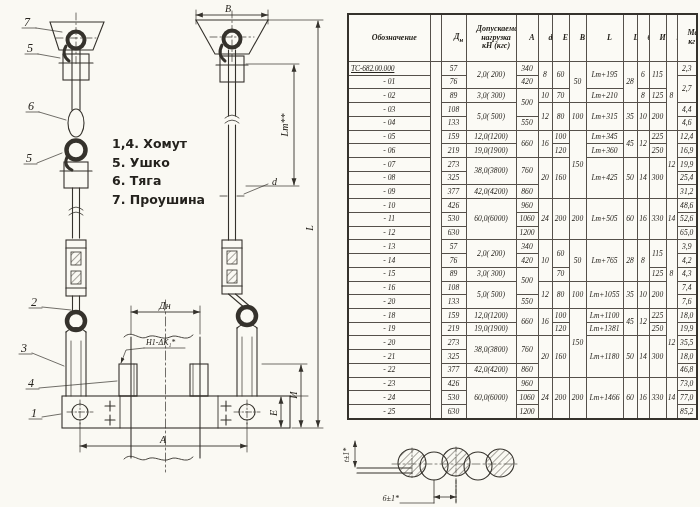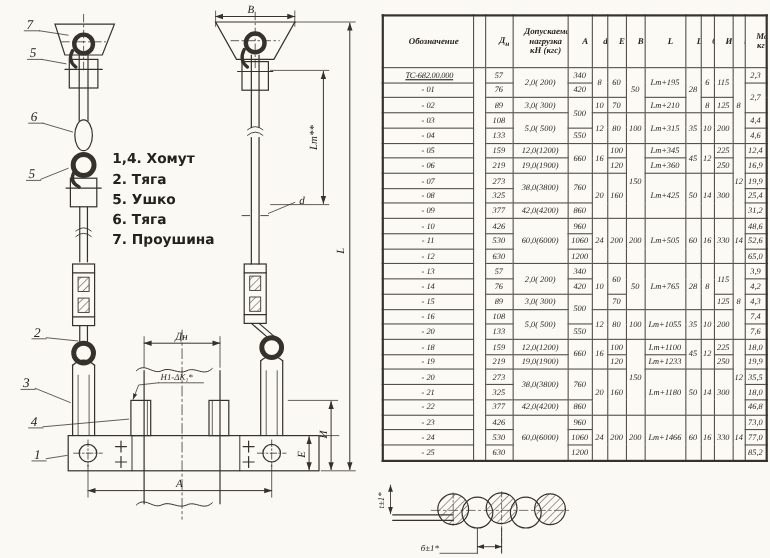--- a/index.html
+++ b/index.html
@@ -1,35 +1,35 @@
 <!DOCTYPE html>
 <html><head>
 <meta charset="utf-8">
 <style>
   html,body{margin:0;padding:0;}
   body{width:700px;height:507px;position:relative;background:#faf9f3;overflow:hidden;
        font-family:"Liberation Serif",serif;}
   .sheet{position:absolute;inset:0;}
   
-  .legend{position:absolute;left:102px;top:135px;font-family:"DejaVu Sans",sans-serif;
+  .legend{position:absolute;left:112px;top:135px;font-family:"DejaVu Sans",sans-serif;
           font-weight:600;font-size:12.5px;color:#24221d;line-height:18.6px;white-space:nowrap;}
   
   table.spec{position:absolute;left:347px;top:13px;width:349px;height:407px;
              border-collapse:collapse;table-layout:fixed;background:#fbfaf5;
              border:2px solid #35322c;}
   table.spec th,table.spec td{border:1px solid #55504a;padding:0;margin:0;
              font-family:"Liberation Serif",serif;font-style:italic;color:#26231d;
              text-align:center;vertical-align:middle;overflow:hidden;}
   table.spec thead th{height:46px;font-size:8px;line-height:1.1;padding-left:10px;}
   th.h-des{font-size:8.5px;}
   th.h-load{font-size:6.3px;line-height:1.3;white-space:pre-line;}
   th.h-mass{font-size:6.5px;white-space:pre-line;}
   table.spec td{font-size:7.6px;line-height:1;}
   td.c-des{text-align:right;padding-right:6px;font-size:7.4px;white-space:nowrap;}
-  td.c-des.u{text-align:center;padding-left:2px;text-decoration:underline;letter-spacing:-0.2px;}
+  td.c-des.u{text-align:left;padding-left:2px;text-decoration:underline;letter-spacing:-0.2px;}
   td.c-load{font-size:6.8px;white-space:nowrap;}
   td.c-L{font-size:6.8px;white-space:nowrap;}
   td.c-mass{font-size:7.2px;}
   
   text{font-family:"Liberation Serif",serif;font-style:italic;}
   .pnum{font-size:12px;}
   .dtxt{font-size:10px;}
   .dsml{font-size:8px;}
 </style>
 </head>
@@ -226,21 +226,20 @@
     <text class="dtxt" x="277" y="413" text-anchor="middle" transform="rotate(-90 277 413)">Е</text>
     <text class="dtxt" x="297" y="395" text-anchor="middle" transform="rotate(-90 297 395)">И</text>
     <text class="dsml" x="349" y="455" text-anchor="middle" transform="rotate(-90 349 455)">t±1*</text>
     <text class="dsml" x="399" y="501" text-anchor="end">б±1*</text>
   </g>
 </svg>
 
 
 <div class="legend">
       <div>1,4. Хомут</div>
-      <div>2. Тяга</div>
       <div>5. Ушко</div>
       <div>6. Тяга</div>
       <div>7. Проушина</div>
     </div>
 
 
 <table class="spec">
   <colgroup>
     <col style="width:82px">
         <col style="width:11px">
@@ -469,21 +468,21 @@
           <td class="c-bs" rowspan="2">12</td>
           <td class="c-I">225</td>
           <td class="c-k" rowspan="5">12</td>
           <td class="c-mass">18,0</td>
         </tr>
         <tr>
           <td class="c-des">- 19</td>
           <td class="c-dn">219</td>
           <td class="c-load">19,0(1900)</td>
           <td class="c-E">120</td>
-          <td class="c-L">Lт+1233</td>
+          <td class="c-L">Lт+1381</td>
           <td class="c-I">250</td>
           <td class="c-mass">19,9</td>
         </tr>
         <tr>
           <td class="c-des">- 20</td>
           <td class="c-dn">273</td>
           <td class="c-load" rowspan="2">38,0(3800)</td>
           <td class="c-A" rowspan="2">760</td>
           <td class="c-d" rowspan="3">20</td>
           <td class="c-E" rowspan="3">160</td>

